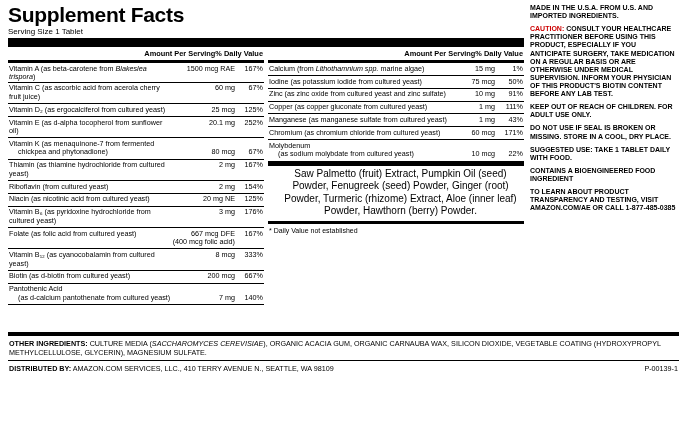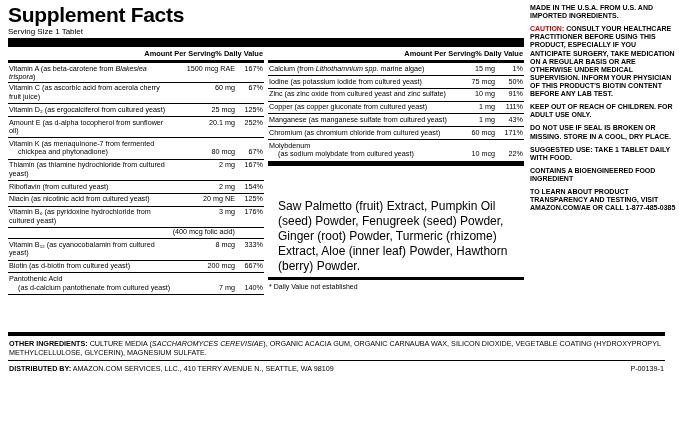--- a/index.html
+++ b/index.html
@@ -13,21 +13,21 @@
     font-family: "Liberation Sans", sans-serif;
     color: #000;
     font-size: 7.2px;
     overflow: hidden;
   }
   #page {
     position: relative;
     width: 679px;
     height: 379px;
     box-sizing: border-box;
-    padding: 4px 14px 4px 8px;
+    padding: 4px 0 4px 8px;
     display: flex;
     flex-direction: column;
   }
   .top-area {
     display: flex;
     flex-direction: row;
     align-items: flex-start;
   }
   .left-panel {
     width: 516px;
@@ -114,25 +114,24 @@
   .ital { font-style: italic; }
   .indent { padding-left: 9px; display: inline-block; }
   .botanical-head {
     font-weight: bold;
     font-size: 7.6px;
     display: flex;
     justify-content: space-between;
     padding: 2.5px 1px 2.5px 1px;
   }
   .botanical-body {
-    font-size: 12px;
+    font-size: 10px;
     line-height: 1.25;
     padding: 2px 1px 3px 10px;
-    text-align: left;
-    margin-top: 31px;
+    text-align: center;
   }
   .footnote {
     font-size: 7px;
     padding: 3px 1px 0 1px;
   }
   
   .rp-block { margin-bottom: 5px; }
   .rp-bold { font-weight: bold; }
   .rp-caution { color: #cc0000; font-weight: bold; }
   .rp-line { line-height: 1.16; }
@@ -200,21 +199,21 @@
               <td class="name">Vitamin C (as ascorbic acid from acerola cherry fruit juice)</td>
               <td class="amt">60 mg</td>
               <td class="dv">67%</td>
             </tr>
             <tr>
               <td class="name">Vitamin D₂ (as ergocalciferol from cultured yeast)</td>
               <td class="amt">25 mcg</td>
               <td class="dv">125%</td>
             </tr>
             <tr>
-              <td class="name">Amount E (as d-alpha tocopherol from sunflower oil)</td>
+              <td class="name">Vitamin E (as d-alpha tocopherol from sunflower oil)</td>
               <td class="amt">20.1 mg</td>
               <td class="dv">252%</td>
             </tr>
             <tr class="no-rule">
               <td class="name">Vitamin K (as menaquinone-7 from fermented</td>
               <td class="amt"></td>
               <td class="dv"></td>
             </tr>
             <tr class="cont">
               <td class="name"><span class="indent">chickpea and phytonadione)</span></td>
@@ -233,20 +232,25 @@
             </tr>
             <tr>
               <td class="name">Niacin (as nicotinic acid from cultured yeast)</td>
               <td class="amt">20 mg NE</td>
               <td class="dv">125%</td>
             </tr>
             <tr>
               <td class="name">Vitamin B₆ (as pyridoxine hydrochloride from cultured yeast)</td>
               <td class="amt">3 mg</td>
               <td class="dv">176%</td>
+            </tr>
+            <tr class="no-rule">
+              <td class="name">Folate (as folic acid from cultured yeast)</td>
+              <td class="amt">667 mcg DFE</td>
+              <td class="dv">167%</td>
             </tr>
             <tr class="cont">
               <td class="name"></td>
               <td class="amt" style="width:auto">(400 mcg folic acid)</td>
               <td class="dv"></td>
             </tr>
             <tr>
               <td class="name">Vitamin B₁₂ (as cyanocobalamin from cultured yeast)</td>
               <td class="amt">8 mcg</td>
               <td class="dv">333%</td>

